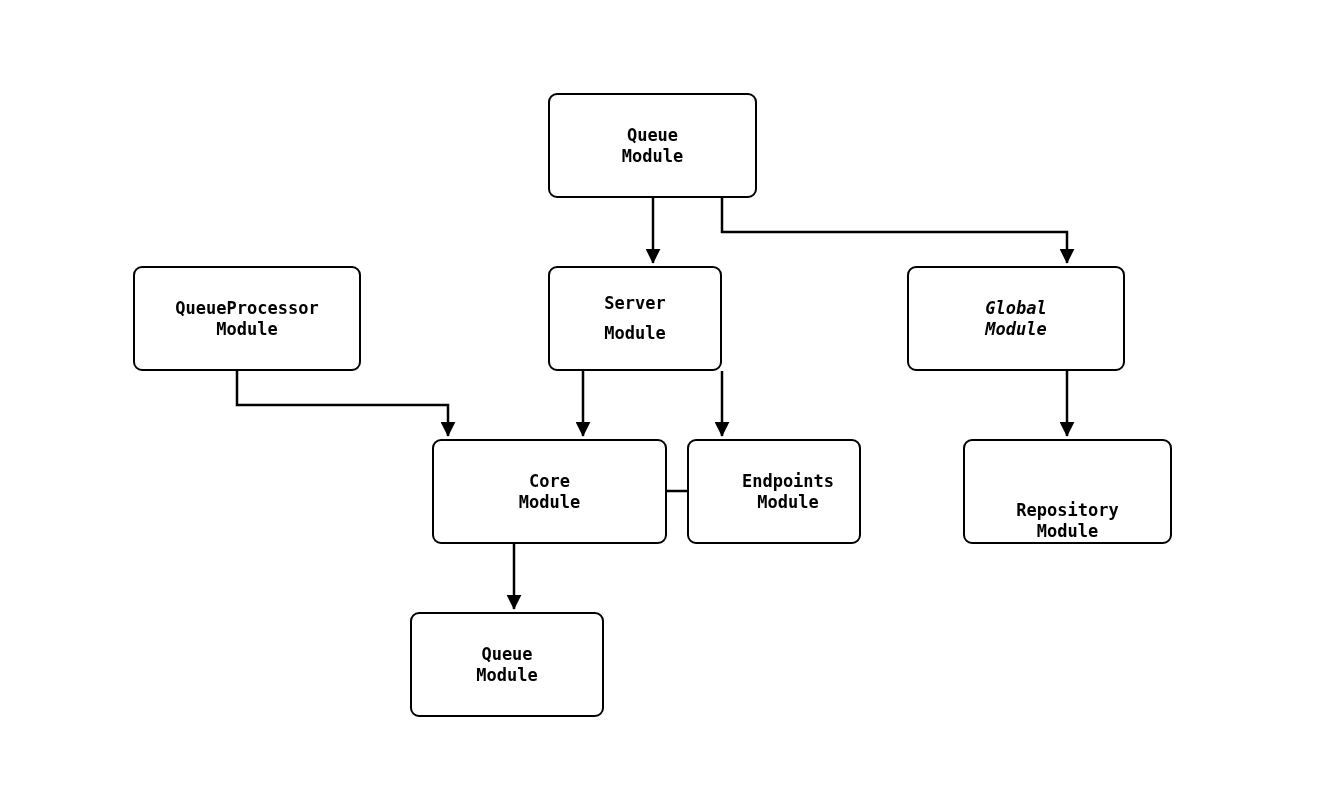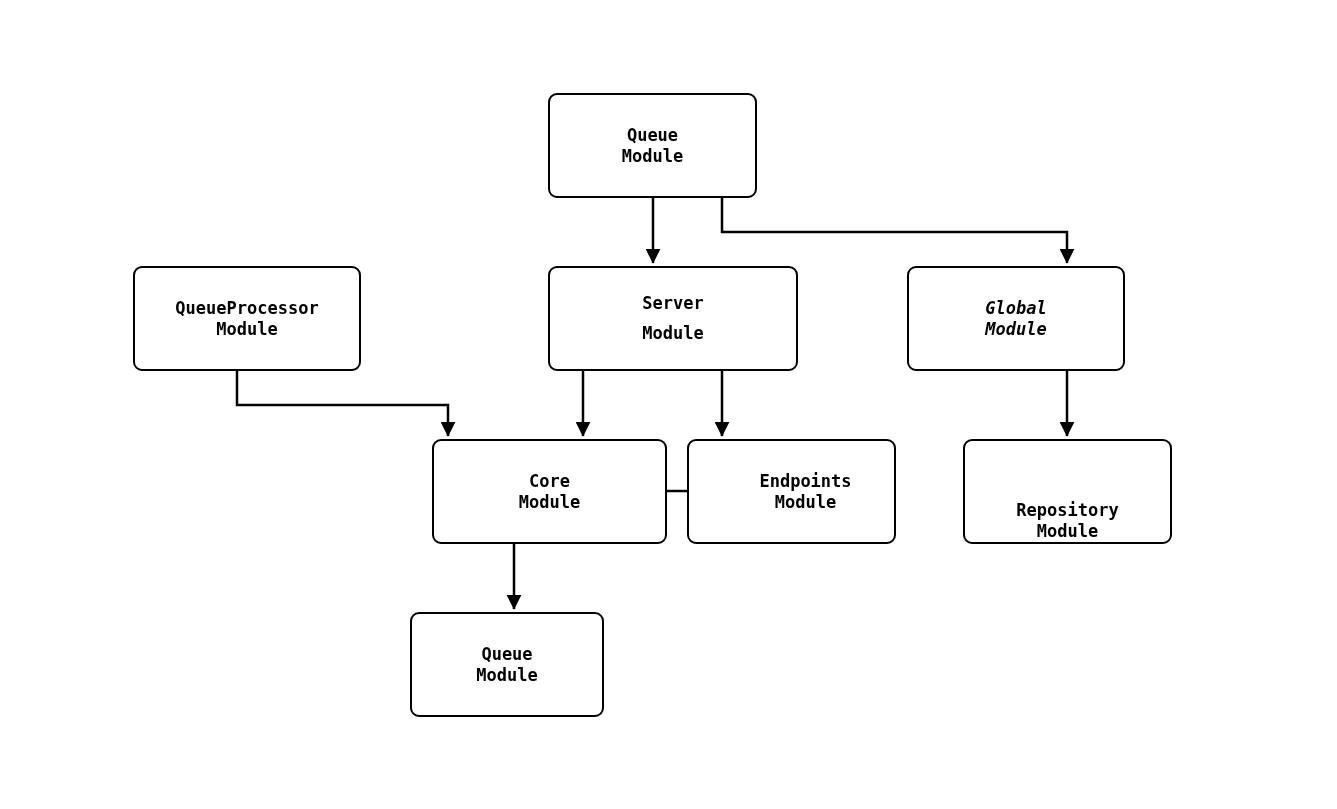--- a/index.html
+++ b/index.html
@@ -64,33 +64,33 @@
     </svg>
   <div id="nodes-layer">
       <div class="node" style="left: 548px; top: 93px; width: 209px; height: 105px;">
         <div>Queue</div>
         <div>Module</div>
       </div>
       <div class="node" style="left: 133px; top: 266px; width: 228px; height: 105px;">
         <div>QueueProcessor</div>
         <div>Module</div>
       </div>
-      <div class="node" style="left: 548px; top: 266px; width: 250px; height: 105px; gap: 9px;">
+      <div class="node" style="left: 548px; top: 266px; width: 174px; height: 105px; gap: 9px;">
         <div>Server</div>
         <div>Module</div>
       </div>
       <div class="node" style="left: 907px; top: 266px; width: 218px; height: 105px; font-style: italic;">
         <div>Global</div>
         <div>Module</div>
       </div>
       <div class="node" style="left: 432px; top: 439px; width: 235px; height: 105px; align-items: center;">
         <div>Core</div>
         <div>Module</div>
       </div>
-      <div class="node" style="left: 687px; top: 439px; width: 209px; height: 105px; padding-left: 28px;">
+      <div class="node" style="left: 687px; top: 439px; width: 174px; height: 105px; padding-left: 28px;">
         <div>Endpoints</div>
         <div>Module</div>
       </div>
       <div class="node" style="left: 963px; top: 439px; width: 209px; height: 105px; justify-content: flex-end;">
         <div>Repository</div>
         <div>Module</div>
       </div>
       <div class="node" style="left: 410px; top: 612px; width: 194px; height: 105px;">
         <div>Queue</div>
         <div>Module</div>

